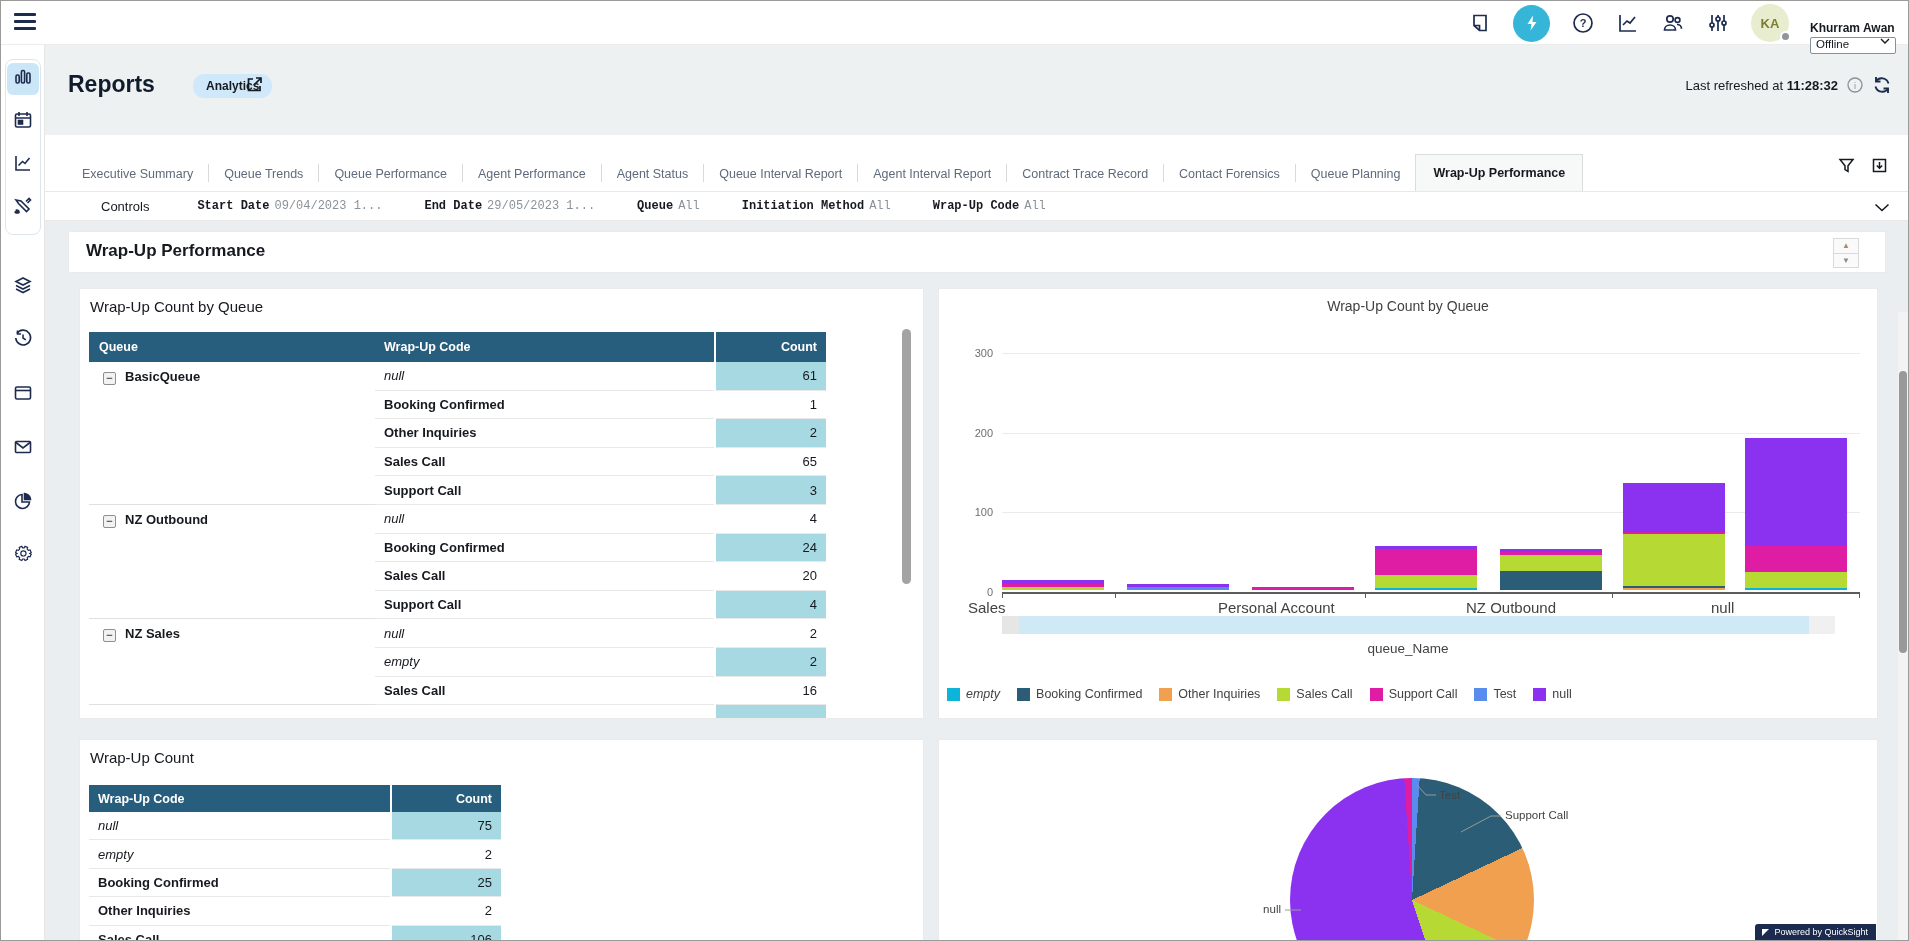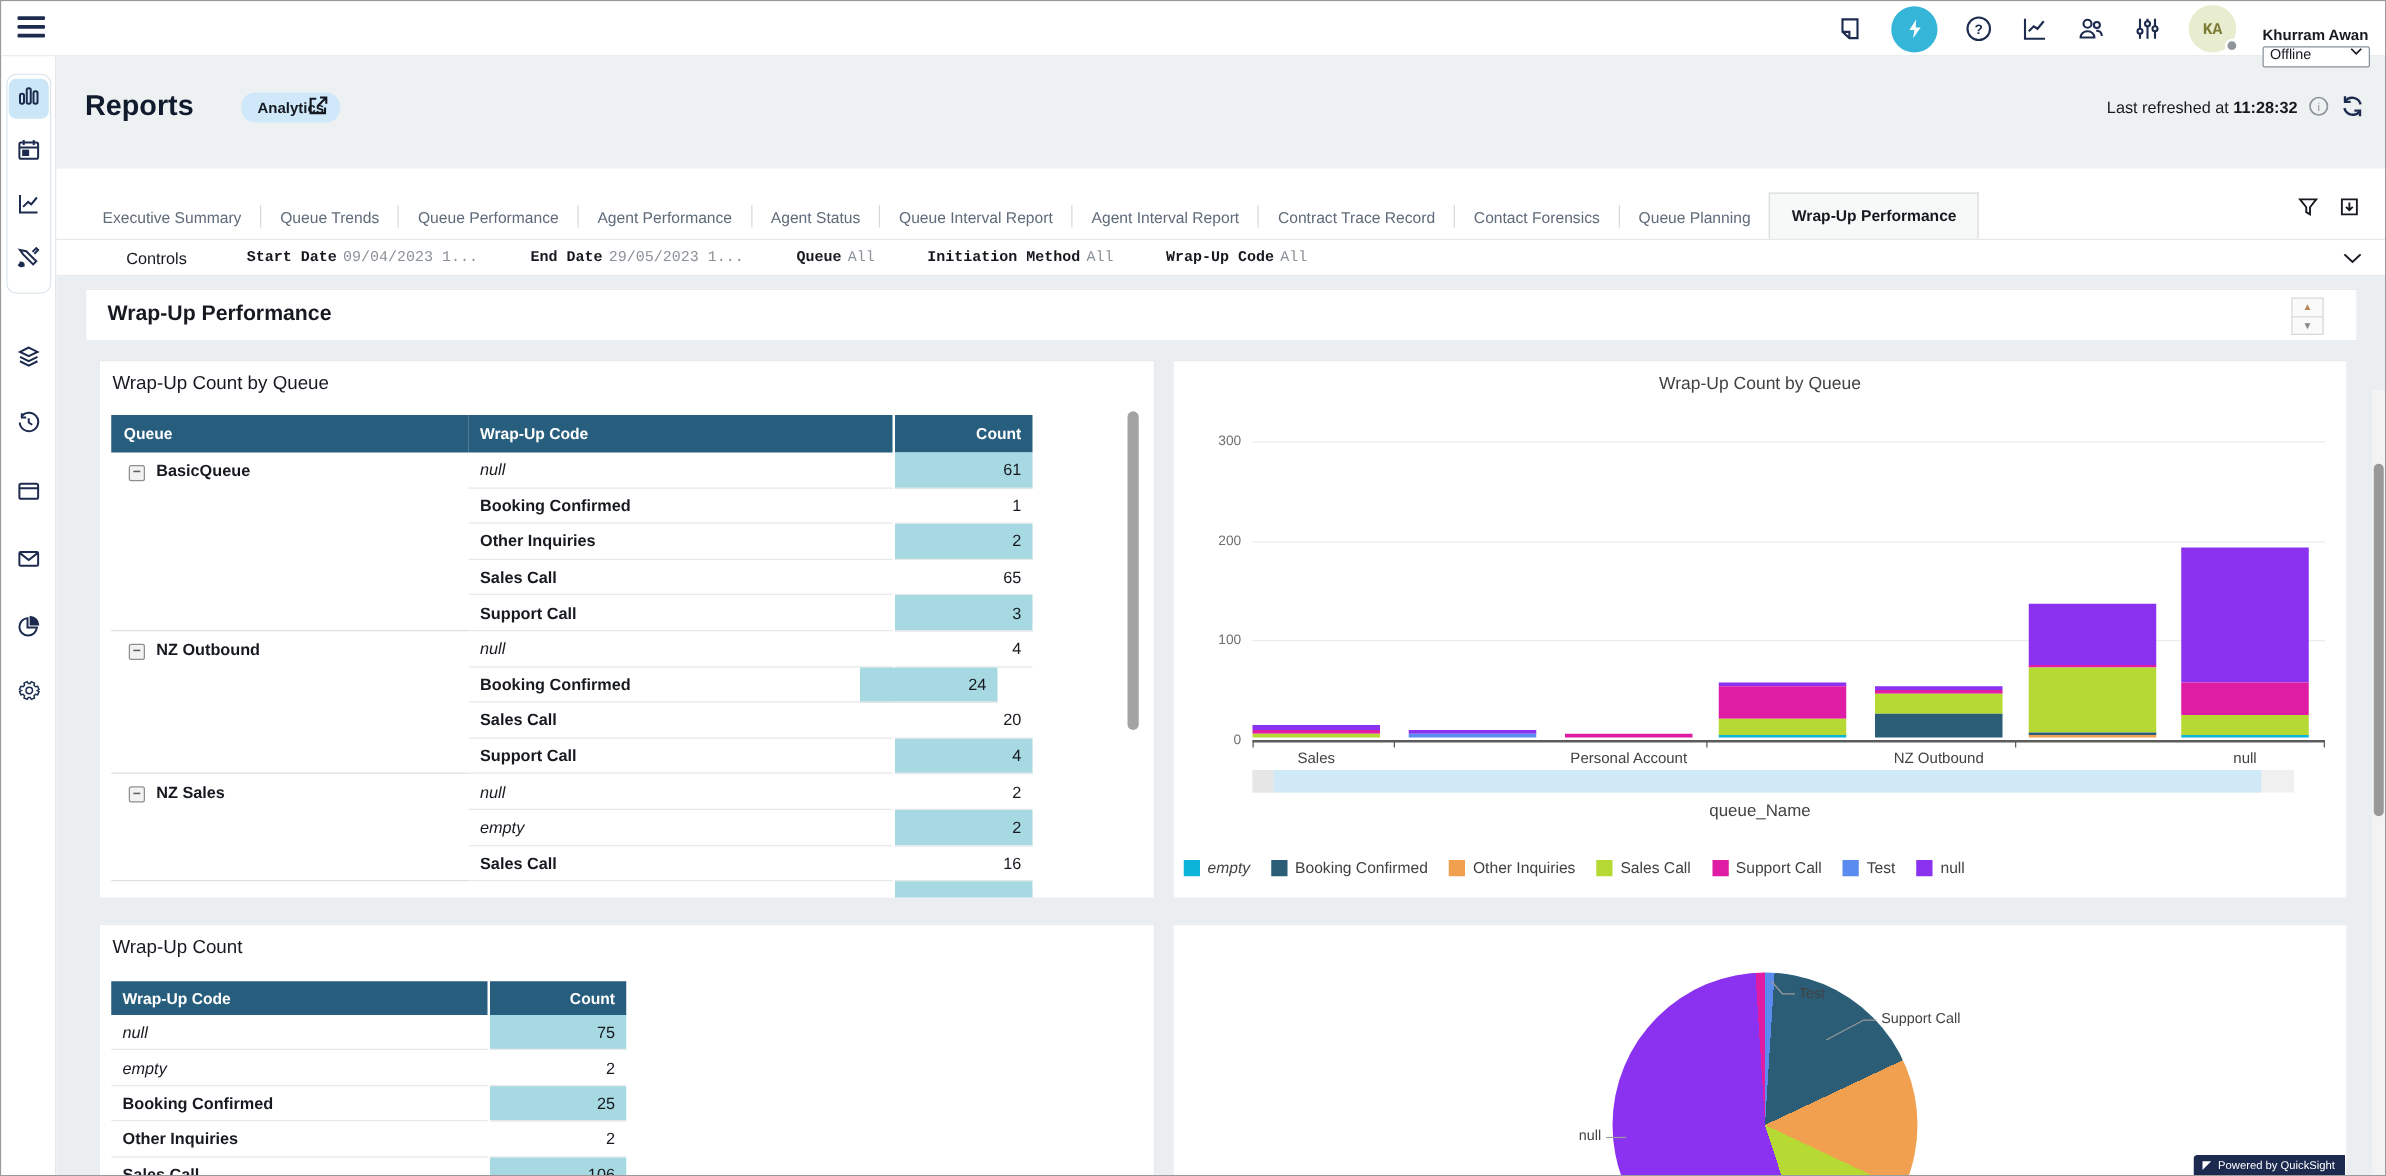--- a/index.html
+++ b/index.html
@@ -9,21 +9,21 @@
 
   
   #topbar { position:absolute; left:0; top:0; width:1909px; height:44px; background:#fff;
             border-bottom:1px solid #ececec; z-index:30; }
   #hamburger { position:absolute; left:13px; top:12px; width:22px; height:19px; cursor:pointer; }
   #hamburger span { display:block; height:3px; background:#1d2b4f; margin-bottom:4px; border-radius:1px; }
   #topbar-right { position:absolute; right:8px; top:0; height:44px; display:flex; align-items:center; gap:21px; }
   .tb-icon { width:24px; height:24px; display:flex; align-items:center; justify-content:center; cursor:pointer; }
   .tb-icon svg { stroke:#1d2b4f; fill:none; stroke-width:1.7; }
   #flash-btn { width:37px; height:37px; border-radius:50%; background:#35b6d9; display:flex; align-items:center; justify-content:center; cursor:pointer; }
-  #avatar-wrap { position:relative; width:38px; height:38px;font-family:Liberation Mono, monospace; }
+  #avatar-wrap { position:relative; width:38px; height:38px; }
   #avatar { width:38px; height:38px; border-radius:50%; background:#e9edcf; color:#7c7c35; font-weight:bold;
             font-size:13px; display:flex; align-items:center; justify-content:center; }
   #avatar-dot { position:absolute; right:-2px; bottom:0; width:11px; height:11px; border-radius:50%;
                 background:#8f9699; border:2px solid #fff; }
   #userbox { display:flex; flex-direction:column; gap:2px; padding-right:6px; }
   #user-name { font-size:12px; font-weight:bold; color:#16191f;margin-top:28px; }
   #status-select { width:86px; height:17px; border:1px solid #87919b; border-radius:2px; font-size:11.5px;
                    color:#16191f; display:flex; justify-content:space-between;
                    padding:0 5px; cursor:pointer; background:#fff; }
 
@@ -99,21 +99,21 @@
   .collapse-box { width:13px; height:13px; border:1px solid #8f8f8f; border-radius:2px; color:#5f5f5f;
                   font-size:11px; line-height:11px; text-align:center; margin-right:9px; background:#f2f2f2;
                   cursor:pointer; flex:0 0 13px; }
   .queue-cell { position:absolute; display:flex; align-items:flex-start; padding-top:7px;
                 font-size:13px; font-weight:bold; color:#16191f; border-bottom:1px solid #e0e0e0; }
   .vscroll-thumb { position:absolute; width:9px; border-radius:5px; background:#a3a3a3; cursor:pointer; }
 
   
   .gridline { position:absolute; height:1px; background:#ebebeb; }
   .ylab { position:absolute; width:40px; text-align:right; font-size:11px; color:#6f6f6f; }
-  .xlab { position:absolute; width:170px; text-align:center; font-size:12px; color:#424242; }
+  .xlab { position:absolute; width:170px; text-align:left; font-size:15px; color:#424242; }
   .axis { position:absolute; height:2px; background:#5c5c5c; }
   .tick { position:absolute; width:1px; height:6px; background:#5c5c5c; }
   .bar { position:absolute; display:flex; flex-direction:column-reverse; cursor:pointer; }
   .seg { width:100%; }
   #legend { position:absolute; left:8px; top:398px; display:flex; gap:17px; align-items:center; }
   .lg-item { display:flex; align-items:center; gap:6px; font-size:12.5px; color:#424242; cursor:pointer; }
   .lg-sw { width:13px; height:13px; flex:0 0 13px; }
   #xtitle { position:absolute; left:0; right:0; top:352px; text-align:center; font-size:13.5px; color:#424242; }
   #hscroll-track { position:absolute; left:63px; top:327px; width:833px; height:18px; background:#f0f0f0; }
   #hscroll-box { position:absolute; left:0; top:0; width:17px; height:18px; background:#e6e6e6; }
@@ -369,21 +369,21 @@
           <div class="tcell num" style="left: 636px; top: 158.8px; width: 110px; height: 28.6px;">65</div>
           <div class="tcell boldc" style="left: 295px; top: 187.4px; width: 339px; height: 28.6px; padding-left: 9px;">Support Call</div>
           <div class="tcell num hl" style="left: 636px; top: 187.4px; width: 110px; height: 28.6px;">3</div>
           <div class="queue-cell" style="left: 9px; top: 216px; width: 286px; height: 114.4px; padding-left: 14px;">
             <div class="collapse-box" style="margin-top: 3px;">−</div>
             <span>NZ Outbound</span>
           </div>
           <div class="tcell italic" style="left: 295px; top: 216px; width: 339px; height: 28.6px; padding-left: 9px;">null</div>
           <div class="tcell num" style="left: 636px; top: 216px; width: 110px; height: 28.6px;">4</div>
           <div class="tcell boldc" style="left: 295px; top: 244.6px; width: 339px; height: 28.6px; padding-left: 9px;">Booking Confirmed</div>
-          <div class="tcell num hl" style="left: 608px; top: 244.6px; width: 110px; height: 28.6px;">24</div>
+          <div class="tcell num hl" style="left: 636px; top: 244.6px; width: 110px; height: 28.6px;">24</div>
           <div class="tcell boldc" style="left: 295px; top: 273.2px; width: 339px; height: 28.6px; padding-left: 9px;">Sales Call</div>
           <div class="tcell num" style="left: 636px; top: 273.2px; width: 110px; height: 28.6px;">20</div>
           <div class="tcell boldc" style="left: 295px; top: 301.8px; width: 339px; height: 28.6px; padding-left: 9px;">Support Call</div>
           <div class="tcell num hl" style="left: 636px; top: 301.8px; width: 110px; height: 28.6px;">4</div>
           <div class="queue-cell" style="left: 9px; top: 330.4px; width: 286px; height: 85.8px; padding-left: 14px;">
             <div class="collapse-box" style="margin-top: 3px;">−</div>
             <span>NZ Sales</span>
           </div>
           <div class="tcell italic" style="left: 295px; top: 330.4px; width: 339px; height: 28.6px; padding-left: 9px;">null</div>
           <div class="tcell num" style="left: 636px; top: 330.4px; width: 110px; height: 28.6px;">2</div>

